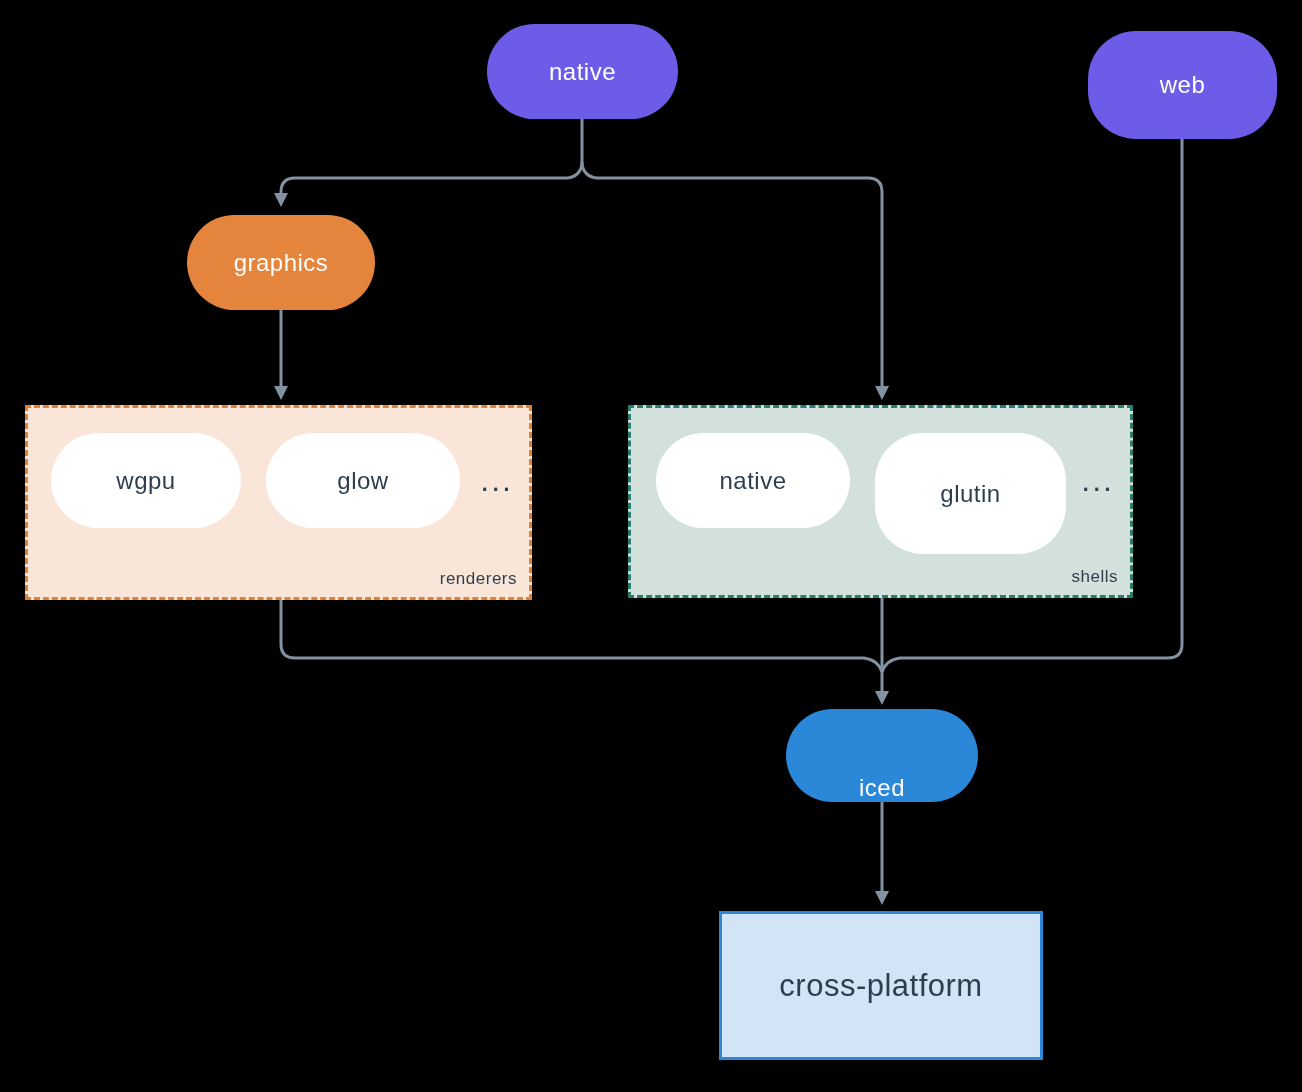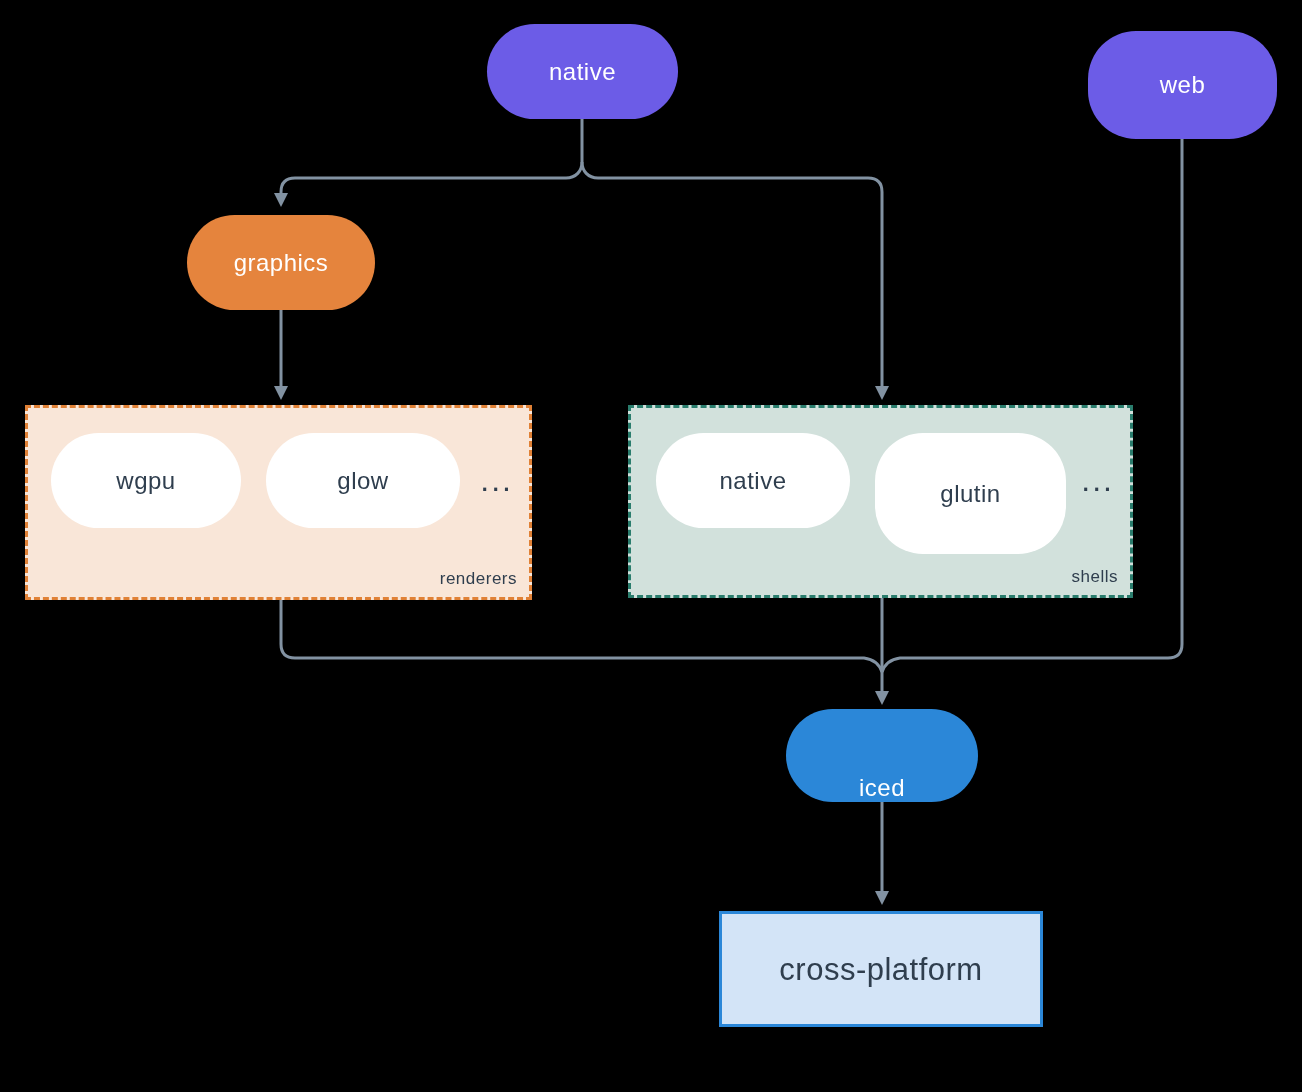--- a/index.html
+++ b/index.html
@@ -47,21 +47,21 @@
   .ellipsis {
     position:absolute; right:16px; top:25px; height:95px;
     display:flex; align-items:center; color:var(--dark_text);
     font-size:32px; letter-spacing:2px;
   }
   .group-label {
     position:absolute; right:12px; bottom:8px;
     color:var(--dark_text); font-size:17px; letter-spacing:0.5px;
   }
   .app-box {
-    position:absolute; left:719px; top:911px; width:324px; height:116px;
+    position:absolute; left:719px; top:911px; width:324px; height:149px;
     background:var(--app_fill); border:3px solid var(--app_border);
     display:flex; flex-direction:column; align-items:center; justify-content:center;
     color:var(--dark_text); font-size:31px; line-height:47px; letter-spacing:0.5px;
     text-align:center; z-index:1;
   }
   .wire { stroke:var(--connector); stroke-width:3; fill:none; }
   .arrow { fill:var(--connector); stroke:none; }
 </style>
 </head>
 <body>

